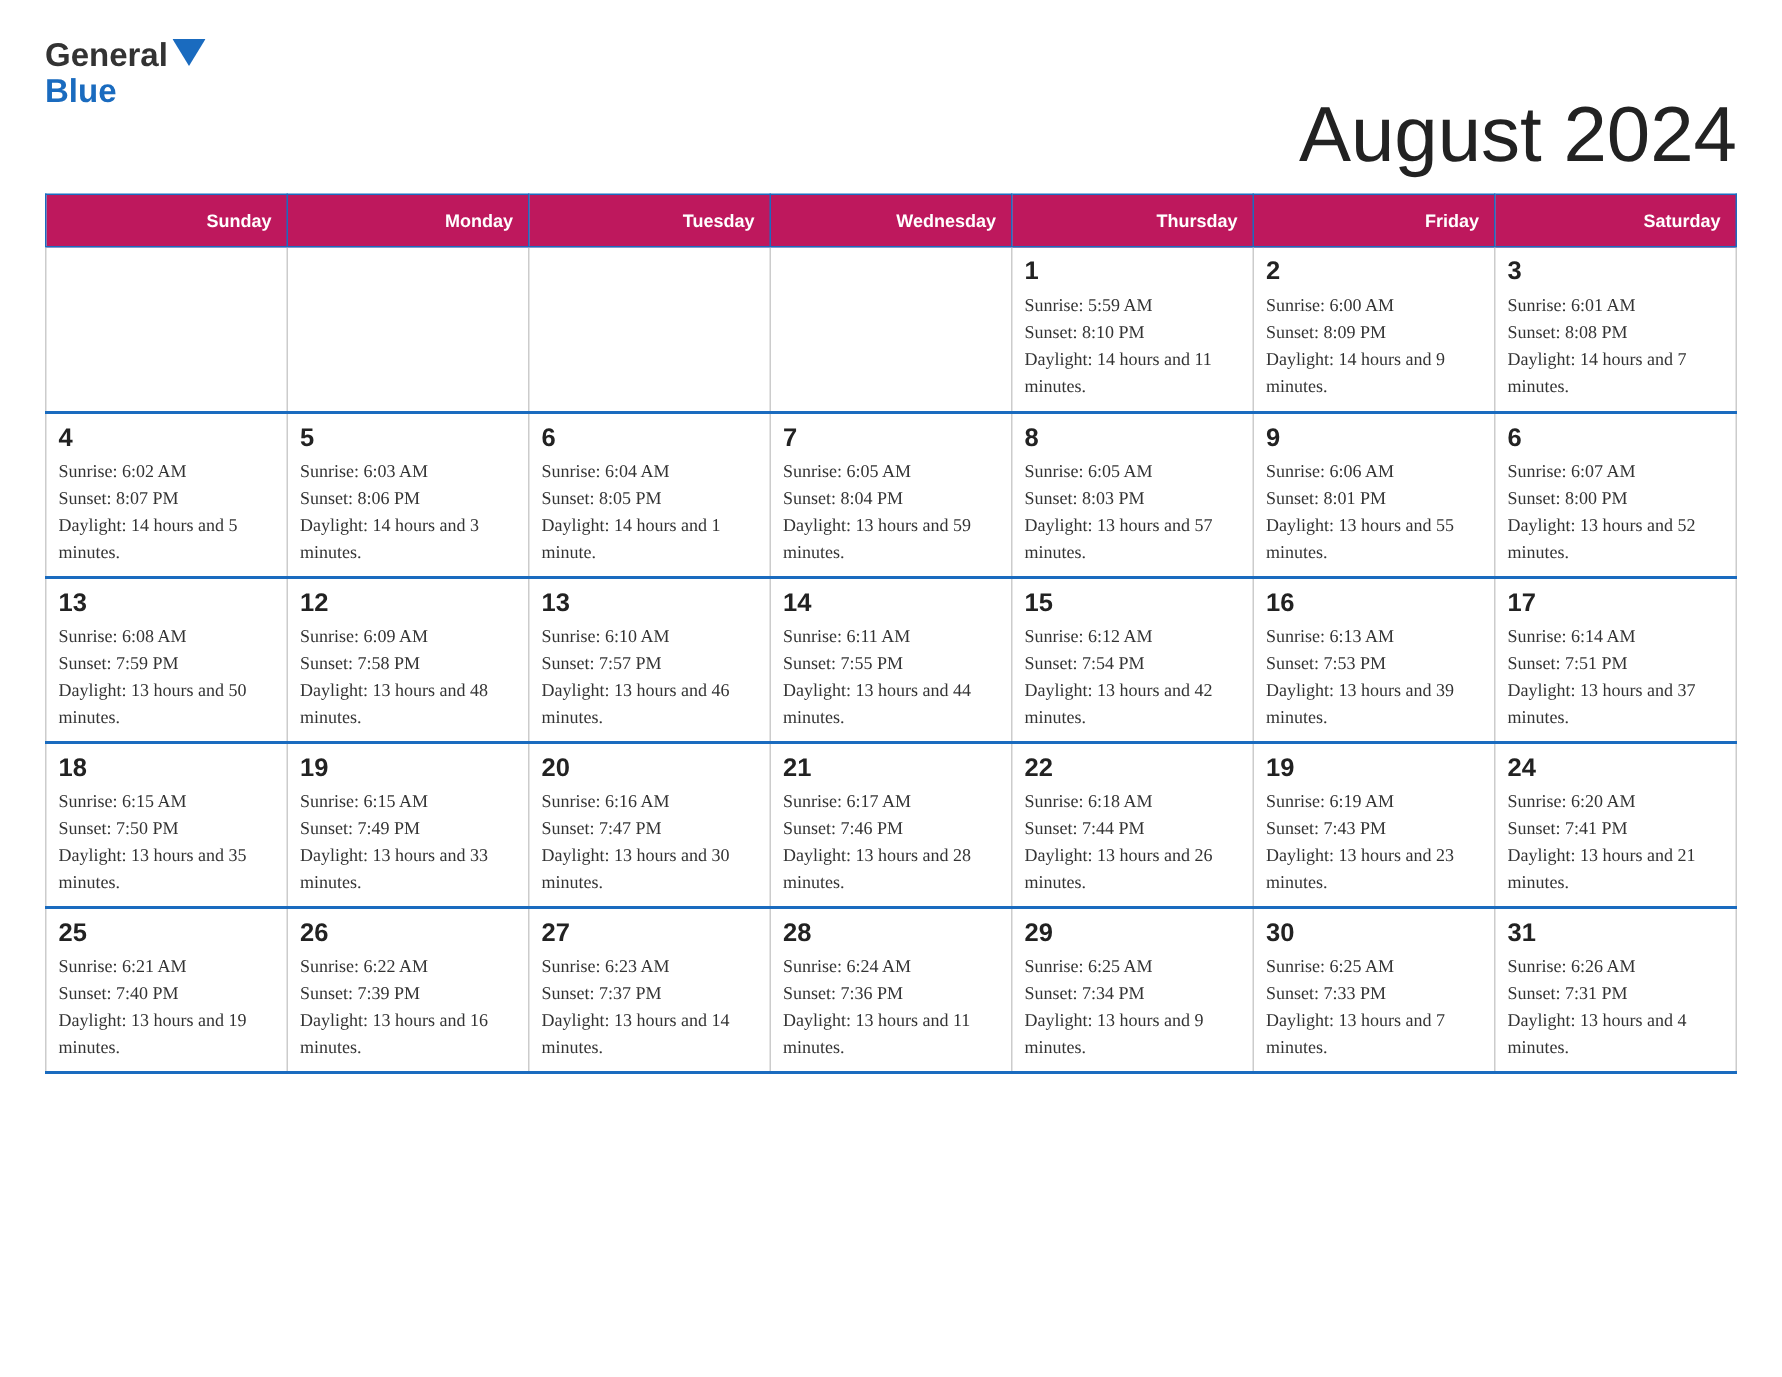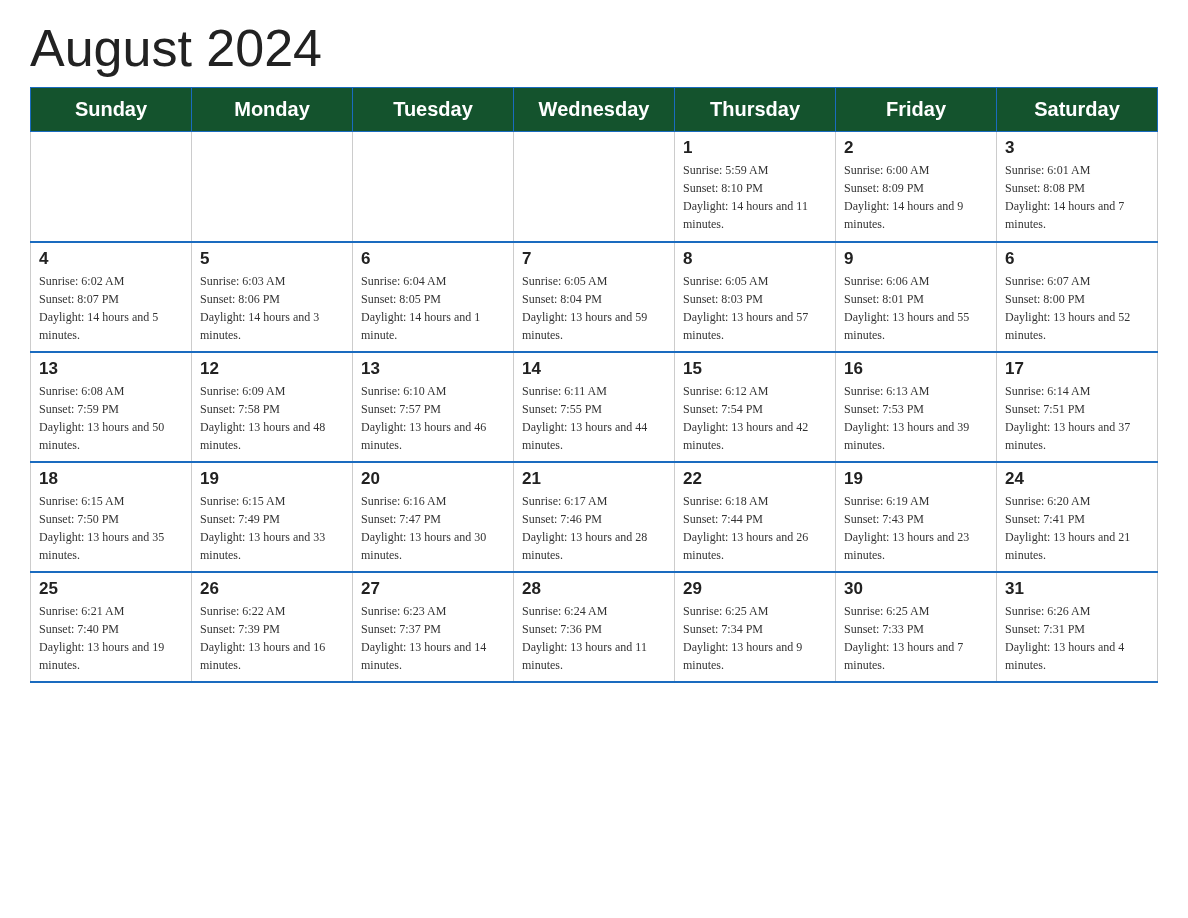--- a/index.html
+++ b/index.html
@@ -32,44 +32,45 @@
     .logo-blue {
       font-size: 22px;
       font-weight: bold;
       color: #1a6bbf;
       display: flex;
       align-items: center;
       line-height: 1.1;
     }
     .title-section {
       text-align: right;
+      margin-top: 42px;
     }
     .month-title {
       font-size: 52px;
       font-weight: normal;
       color: #222;
       line-height: 1.1;
     }
     .location {
       font-size: 18px;
       color: #333;
       margin-top: 4px;
     }
     table {
       width: 100%;
       border-collapse: collapse;
       margin-top: 8px;
     }
     thead tr th {
-      background-color: #14532d;
+      background-color: #be185d;
       color: #fff;
-      font-size: 20px;
+      font-size: 12px;
       font-weight: bold;
       padding: 10px 10px;
-      text-align: center;
+      text-align: right;
       border: 1px solid #1a6bbf;
     }
     tbody tr td {
       border: 1px solid #ccc;
       vertical-align: top;
       padding: 6px 8px;
       width: 14.28%;
       min-height: 100px;
       height: 110px;
     }
@@ -90,20 +91,31 @@
       border-bottom: 2px solid #1a6bbf;
     }
     .empty-cell {
       background: #fff;
     }
   </style>
 </head>
 <body>
 
 <div class="header">
+  <div class="logo">
+    <div style="display:flex; align-items:center;">
+      <span class="logo-general">General</span>
+      <span style="margin-left:3px;">
+        <svg width="22" height="18" viewBox="0 0 22 18">
+          <polygon points="0,0 22,0 11,18" fill="#1a6bbf"></polygon>
+        </svg>
+      </span>
+    </div>
+    <span class="logo-blue">Blue</span>
+  </div>
   <div class="title-section">
     <div class="month-title">August 2024</div>
   </div>
 </div>
 
 <table>
   <thead>
     <tr>
     <th>Sunday</th>
         <th>Monday</th>

